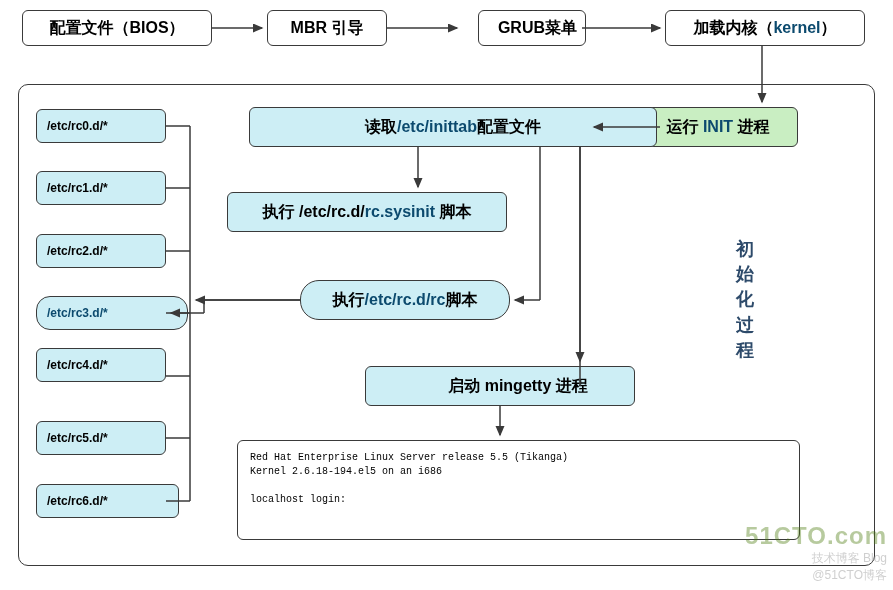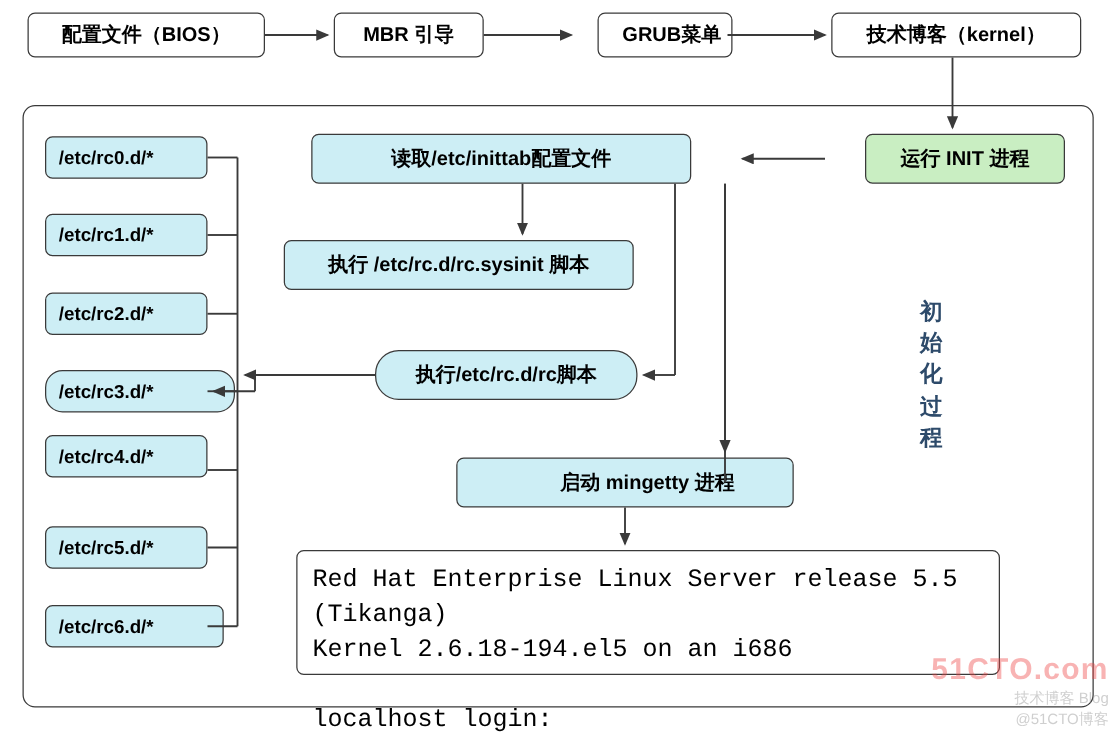--- a/index.html
+++ b/index.html
@@ -20,21 +20,21 @@
     display: flex;
     align-items: center;
     justify-content: center;
     font-size: 16px;
     font-weight: bold;
     box-sizing: border-box;
     padding: 0 8px;
   }
   .blue { background: #cdeef5; }
   .green { background: #c9eec2; }
-  .red-text { color: #000000; }
+  .red-text { color: #0c4a6e; }
   .pale { background: #fff; }
   .big-frame {
     position: absolute;
     border: 1.5px solid #3a3a3a;
     border-radius: 10px;
     background: transparent;
   }
   svg.arrows {
     position: absolute;
     left: 0; top: 0;
@@ -48,83 +48,83 @@
     color: #2d4a6a;
     width: 20px;
     text-align: center;
     line-height: 1.4;
   }
   .small-rc {
     position: absolute;
     border: 1.5px solid #3a3a3a;
     border-radius: 6px;
     background: #cdeef5;
-    font-size: 15px;
+    font-size: 12px;
     font-weight: bold;
     display: flex;
     align-items: center;
     justify-content: flex-start;
     padding-left: 10px;
     box-sizing: border-box;
   }
   .terminal {
     position: absolute;
     border: 1.5px solid #3a3a3a;
     border-radius: 6px;
     background: #fff;
     font-family: "Courier New", monospace;
-    font-size: 20px;
+    font-size: 10px;
     padding: 10px 12px;
     box-sizing: border-box;
     line-height: 1.4;
   }
   .watermark {
     position: absolute;
     right: 6px;
     bottom: 6px;
     color: #888;
     opacity: 0.4;
     text-align: right;
     font-size: 12px;
     font-family: Arial, sans-serif;
   }
   .watermark .big {
     font-size: 24px;
     font-weight: bold;
     letter-spacing: 1px;
-    color: #ef4444;
+    color: #4d7c0f;
   }
 </style>
 </head>
 <body>
 
 <div class="box pale" style="left:22px; top:10px; width:190px; height:36px;">
   <span>配置文件（BIOS）</span>
 </div>
 <div class="box pale" style="left:267px; top:10px; width:120px; height:36px;">
   <span>MBR 引导</span>
 </div>
 <div class="box pale" style="left:478px; top:10px; width:108px; height:36px;justify-content:flex-end;">
   <span>GRUB菜单</span>
 </div>
 <div class="box pale" style="left:665px; top:10px; width:200px; height:36px;">
   <span>
-    <span>技术博客（</span><span class="red-text">kernel</span><span>）</span>
+    <span>加载内核（</span><span class="red-text">kernel</span><span>）</span>
   </span>
 </div>
 
 <div class="big-frame" style="left:18px; top:84px; width:855px; height:480px;"></div>
 
-<div class="box green" style="left:692px; top:107px; width:160px; height:40px;">
+<div class="box green" style="left:638px; top:107px; width:160px; height:40px;">
   <span>
     <span>运行 </span><span class="red-text">INIT</span><span> 进程</span>
   </span>
 </div>
 
-<div class="box blue" style="left:249px; top:107px; width:304px; height:40px;">
+<div class="box blue" style="left:249px; top:107px; width:408px; height:40px;">
   <span>
     <span>读取</span><span class="red-text">/etc/inittab</span><span>配置文件</span>
   </span>
 </div>
 
 <div class="box blue" style="left:227px; top:192px; width:280px; height:40px;">
   <span>
     <span>执行 /etc/rc.d/</span><span class="red-text">rc.sysinit</span><span> 脚本</span>
   </span>
 </div>

